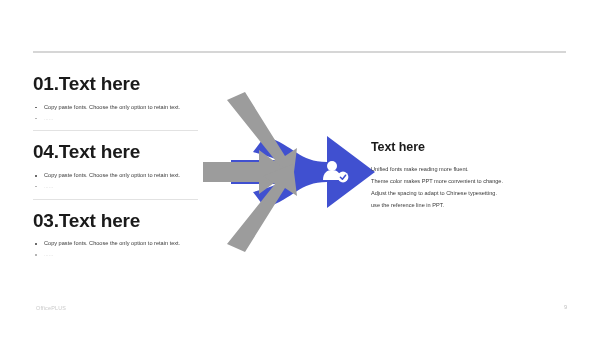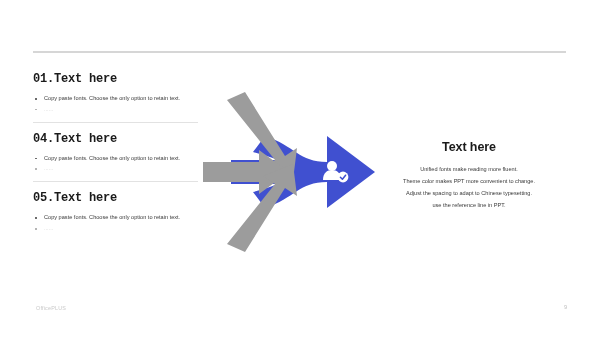--- a/index.html
+++ b/index.html
@@ -30,28 +30,27 @@
   .left-col {
     position: absolute;
     left: 33px;
     top: 72px;
     width: 172px;
   }
   .block {
     position: relative;
   }
   .block-title {
-    font-size: 12px;
+    font-size: 19px;
     font-weight: bold;
     color: #1a1a1a;
     letter-spacing: -0.2px;
     line-height: 1.25;
     margin: 0 0 7px 0;
     white-space: nowrap;
-    font-family: Liberation Mono, monospace;
   }
   .bullets {
     margin: 0;
     padding: 0;
     list-style: none;
   }
   .bullet {
     position: relative;
     padding-left: 11px;
     font-size: 5.6px;
@@ -80,21 +79,21 @@
     background: #e2e2e2;
     margin: 7px 0 9px 0;
   }
 
   
   .right-col {
     position: absolute;
     right: 33px;
     top: 140px;
     width: 196px;
-    text-align: center;
+    text-align: left;
   }
   .right-title {
     font-size: 12.5px;
     font-weight: bold;
     color: #1a1a1a;
     margin: 0 0 9px 0;
     letter-spacing: -0.1px;
   }
   .right-line {
     font-size: 5.6px;
@@ -154,21 +153,21 @@
     <div class="block">
       <div class="block-title">04.Text here</div>
       <ul class="bullets">
         <li class="bullet">Copy paste fonts. Choose the only option to retain text.</li>
         <li class="bullet faint">......</li>
       </ul>
       <div class="sep"></div>
     </div>
 
     <div class="block">
-      <div class="block-title">05.Text here</div>
+      <div class="block-title">03.Text here</div>
       <ul class="bullets">
         <li class="bullet">Copy paste fonts. Choose the only option to retain text.</li>
         <li class="bullet faint">......</li>
       </ul>
     </div>
 
   </div>
 
   <div class="graphic">
     <svg viewBox="0 0 190 168" xmlns="http://www.w3.org/2000/svg">

